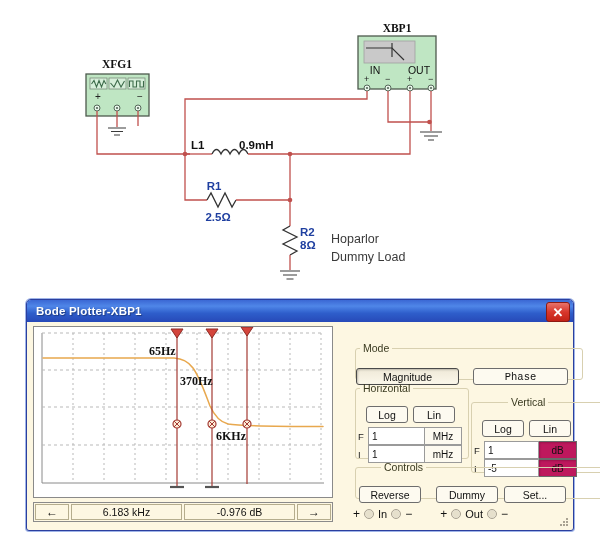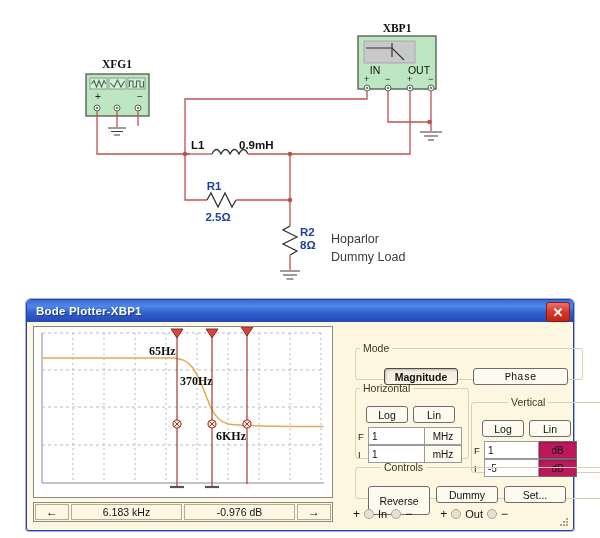--- a/index.html
+++ b/index.html
@@ -312,21 +312,21 @@
       <div class="arrowbtn">←</div>
       <div class="rdfield">6.183 kHz</div>
       <div class="rdfield">-0.976 dB</div>
       <div class="arrowbtn">→</div>
     </div>
 
     <div id="controls">
 
       <fieldset class="grp" style="left:0;top:0;width:226px;height:36px;">
         <legend>Mode</legend>
-        <div class="btn pressed" style="position:absolute;left:28px;top:14px;width:74px;height:17px;font-weight:bold;">Magnitude</div>
+        <div class="btn pressed" style="position:absolute;left:0;top:14px;width:103px;height:17px;">Magnitude</div>
         <div class="btn" style="position:absolute;left:117px;top:14px;width:95px;height:17px;font-family:Liberation Mono, monospace;">Phase</div>
       </fieldset>
 
       <fieldset class="grp" style="left:0;top:40px;width:112px;height:75px;">
         <legend>Horizontal</legend>
         <div class="btn" style="position:absolute;left:10px;top:12px;width:42px;height:17px;">Log</div>
         <div class="btn" style="position:absolute;left:57px;top:12px;width:42px;height:17px;">Lin</div>
 
         <div class="fieldrow" style="left:2px;top:33px;width:105px;">
           <span class="tag">F</span>
@@ -352,21 +352,21 @@
         </div>
         <div class="fieldrow" style="left:2px;top:51px;width:104px;">
           <span class="tag">I</span>
           <span class="txtin" style="width:55px;">-5</span>
           <span class="unitbox sunk" style="width:38px;">dB</span>
         </div>
       </fieldset>
 
       <fieldset class="grp" style="left:0;top:119px;width:226px;height:36px;padding-left:21px;">
         <legend>Controls</legend>
-        <div class="btn" style="position:absolute;left:12px;top:13px;width:62px;height:29px;">Reverse</div>
+        <div class="btn" style="position:absolute;left:3px;top:13px;width:62px;height:17px;">Reverse</div>
         <div class="btn" style="position:absolute;left:80px;top:13px;width:62px;height:17px;">Dummy</div>
         <div class="btn" style="position:absolute;left:148px;top:13px;width:62px;height:17px;">Set...</div>
       </fieldset>
     </div>
 
     <div id="termrow">
       <div class="term" style="margin-left:14px;">
         <span class="sign">+</span>
         <span class="dot"></span>
         <span class="termlbl">In</span>

